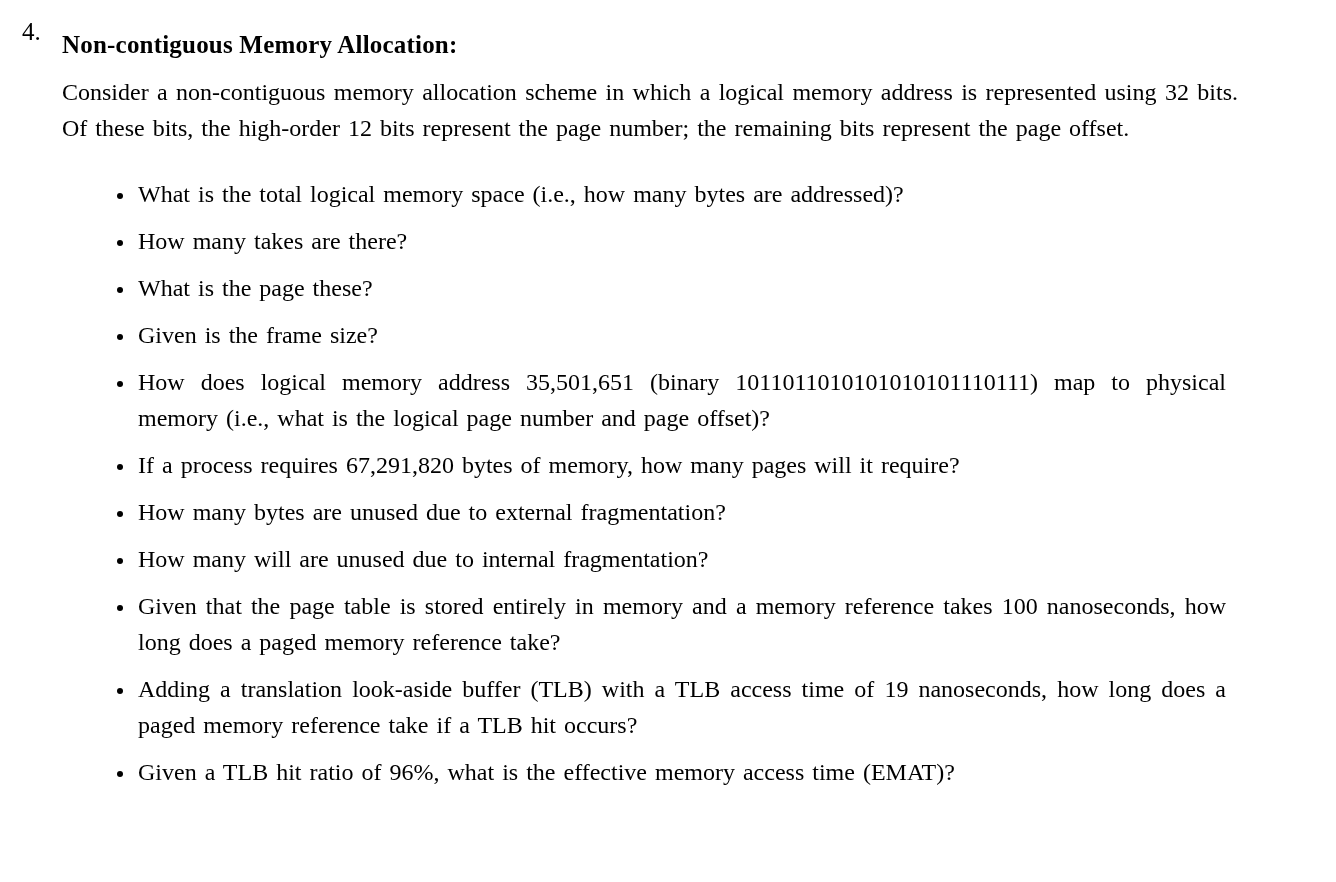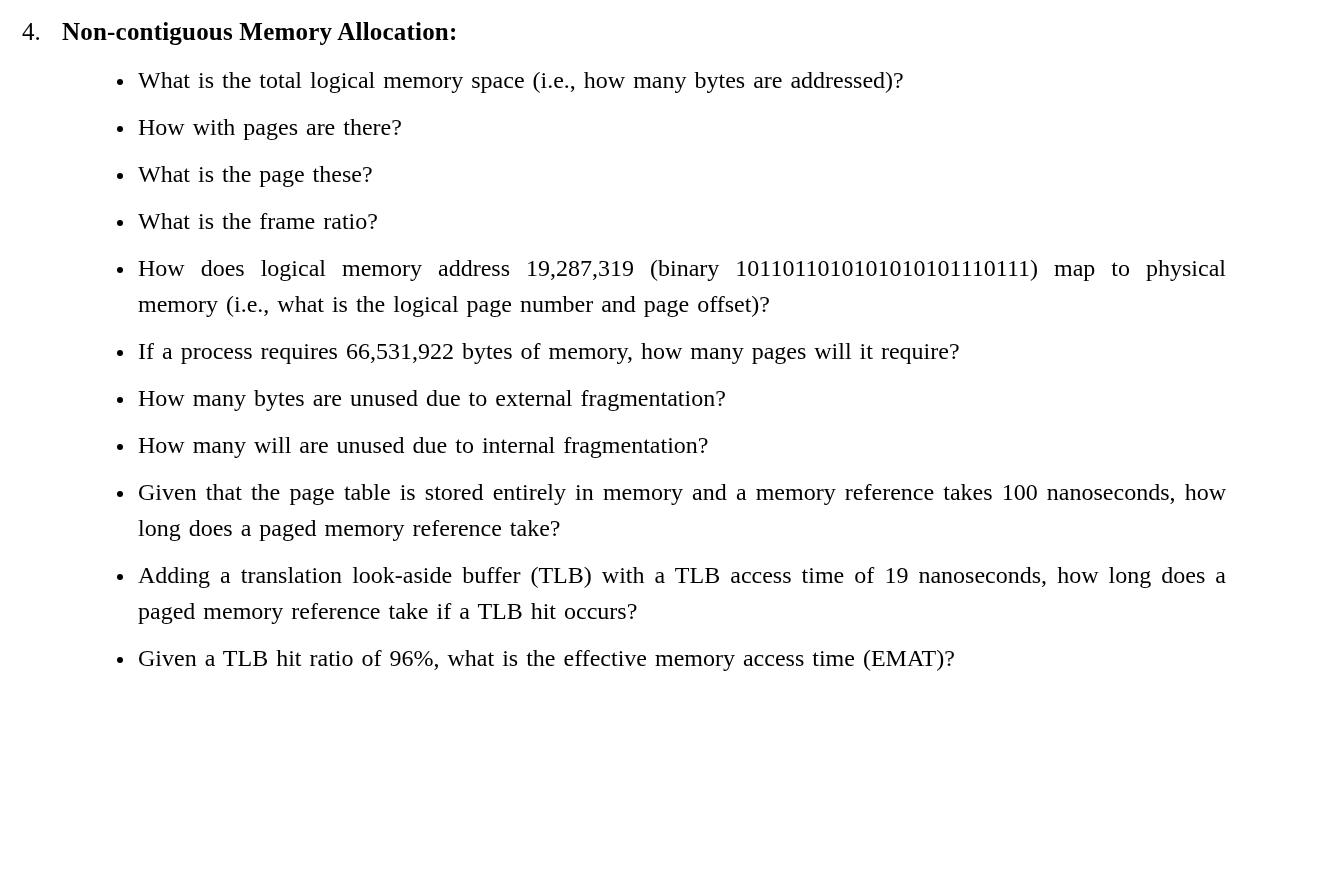--- a/index.html
+++ b/index.html
@@ -27,21 +27,21 @@
     font-size: 25px;
     line-height: 36px;
   }
   .item-body {
     flex: 1 1 auto;
   }
   .heading {
     font-size: 25px;
     font-weight: bold;
     line-height: 36px;
-    margin: 0 0 11px 0;
+    margin: 13px 0 11px 0;
     letter-spacing: 0.2px;
   }
   .intro {
     font-size: 24px;
     line-height: 36px;
     text-align: justify;
     word-spacing: 2px;
     margin: 0 0 30px 0;
   }
   .question-list {
@@ -62,27 +62,28 @@
   }
 </style>
 </head>
 <body>
 
 <div class="page">
   <div class="item">
     <div class="item-number">4.</div>
     <div class="item-body">
       <div class="heading">Non-contiguous Memory Allocation:</div>
+      <p class="intro">Consider a non-contiguous memory allocation scheme in which a logical memory address is represented using 32 bits. Of these bits, the high-order 12 bits represent the page number; the remaining bits represent the page offset.</p>
       <ul class="question-list">
         <li>What is the total logical memory space (i.e., how many bytes are addressed)?</li>
-        <li>How with pages are there?</li>
+        <li>How many takes are there?</li>
         <li>What is the page these?</li>
-        <li>What is the frame ratio?</li>
-        <li>How does logical memory address 19,287,319 (binary 1011011010101010101110111) map to physical memory (i.e., what is the logical page number and page offset)?</li>
-        <li>If a process requires 66,531,922 bytes of memory, how many pages will it require?</li>
+        <li>Given is the frame size?</li>
+        <li>How does logical memory address 35,501,651 (binary 1011011010101010101110111) map to physical memory (i.e., what is the logical page number and page offset)?</li>
+        <li>If a process requires 67,291,820 bytes of memory, how many pages will it require?</li>
         <li>How many bytes are unused due to external fragmentation?</li>
         <li>How many will are unused due to internal fragmentation?</li>
         <li>Given that the page table is stored entirely in memory and a memory reference takes 100 nanoseconds, how long does a paged memory reference take?</li>
         <li>Adding a translation look-aside buffer (TLB) with a TLB access time of 19 nanoseconds, how long does a paged memory reference take if a TLB hit occurs?</li>
         <li>Given a TLB hit ratio of 96%, what is the effective memory access time (EMAT)?</li>
       </ul>
     </div>
   </div>
 </div>
 

